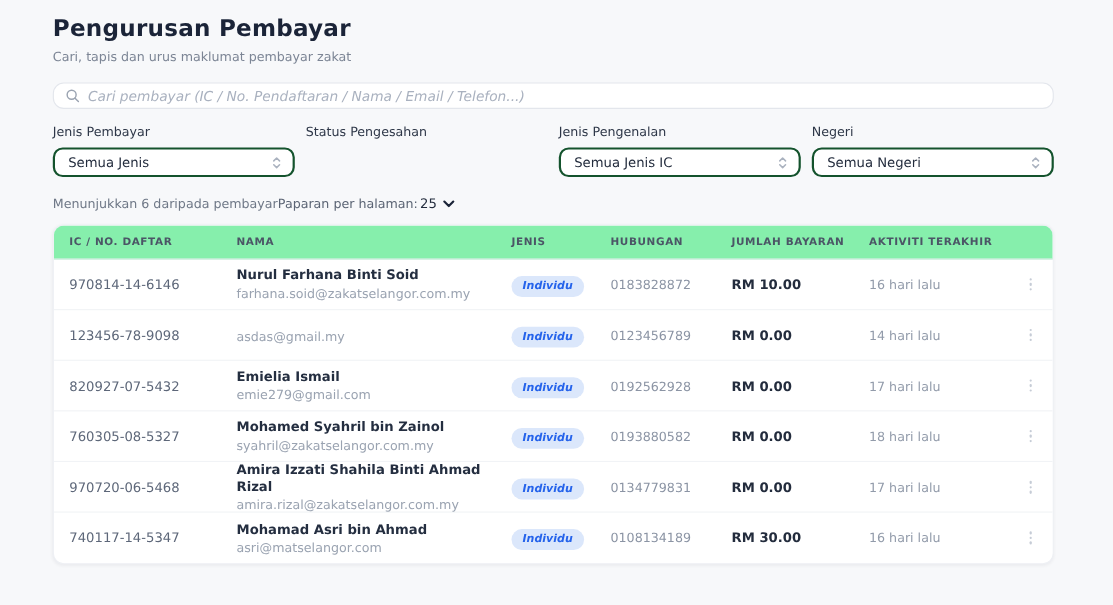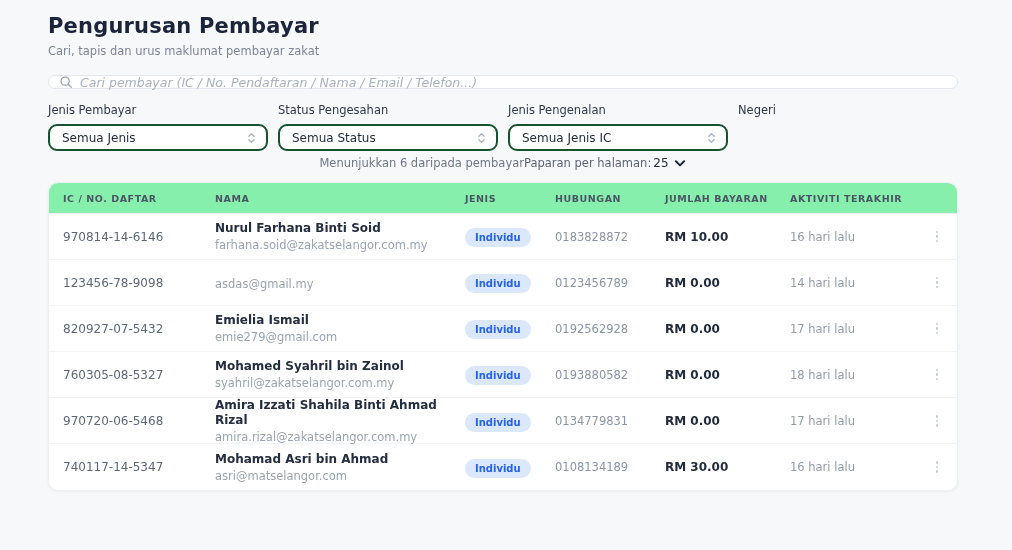--- a/index.html
+++ b/index.html
@@ -11,21 +11,21 @@
     color: #1f2937;
   }
   .wrap { padding: 14px 54px 0 48px; }
 
   
   .page-title { font-size: 21px; font-weight: 700; color: #1b2438; letter-spacing: 0.2px; }
   .page-subtitle { font-size: 11.5px; color: #7c8595; margin-top: 6px; }
 
   
   .search-box {
-    margin-top: 17px; height: 14px; width: 100%;
+    margin-top: 17px; height: 24px; width: 100%;
     background: #fff; border: 1px solid #e3e6ec; border-radius: 10px;
     display: flex; align-items: center; padding: 0 10px;
   }
   .search-box svg { flex: 0 0 auto; }
   .search-input {
     border: 0; outline: none; background: transparent; flex: 1;
     font-size: 12.5px; margin-left: 7px; color: #374151;
     font-family: inherit;
   }
   .search-input::placeholder { color: #a9b1bf; font-style: italic; }
@@ -38,21 +38,21 @@
   .filter-label { font-size: 11.5px; color: #2e3748; margin-bottom: 7px; }
   .select {
     height: 27px; background: #fff; border: 2px solid #14532d; border-radius: 9px;
     display: flex; align-items: center; justify-content: space-between;
     padding: 0 10px 0 12px; cursor: pointer;
   }
   .select-value { font-size: 12px; color: #232c3d; }
 
   
   .results-row {
-    margin-top: 5px; display: flex; align-items: center; justify-content: center;
+    margin-top: 17px; display: flex; align-items: center; justify-content: flex-start;
   }
   .results-summary { font-size: 11.5px; color: #6f7887; }
   .per-page { display: flex; align-items: center; gap: 2px; }
   .per-page-label { font-size: 11.5px; color: #5b6474; }
   .per-page-value { font-size: 12px; color: #232c3d; }
   .per-page-chevron { display: flex; align-items: center; cursor: pointer; margin-left: 2px; }
 
   
   .card {
     margin-top: 12px; background: #fff; border: 1px solid #eef0f4;
@@ -73,21 +73,21 @@
   }
   .cell { padding-left: 14px; }
   .trow { height: 46px; border-bottom: 1px solid #f1f3f6; }
   .trow:last-child { border-bottom: 0; }
 
   .ic { font-size: 12px; color: #5d6779; }
   .name { font-size: 12px; font-weight: 700; color: #242e40; line-height: 1.25; }
   .email { font-size: 11.5px; color: #9aa3b1; margin-top: 2px; }
   .badge {
     display: inline-block; font-size: 10px; font-weight: 700;
-    padding: 4px 10px; border-radius: 999px;
+    padding: 4px 10px; border-radius: 999px; font-style: italic;
   }
   .phone { font-size: 11.5px; color: #8b94a4; }
   .amount { font-size: 12px; font-weight: 600; color: #232c3d; }
   .activity { font-size: 11.5px; color: #929baa; }
   .kebab {
     display: flex; flex-direction: column; align-items: center; gap: 2px;
     cursor: pointer; padding: 4px; justify-self: center;
   }
   .kebab i { width: 2.5px; height: 2.5px; border-radius: 50%; background: #c6ccd6; display: block; }
 </style>
@@ -113,40 +113,40 @@
       <div class="select">
         <span class="select-value">Semua Jenis</span>
         <svg width="9" height="14" viewBox="0 0 10 16" fill="none" stroke="#aab2bf" stroke-width="1.6" stroke-linecap="round" stroke-linejoin="round">
             <polyline points="2,6 5,3 8,6"></polyline>
             <polyline points="2,10 5,13 8,10"></polyline>
           </svg>
       </div>
     </div>
     <div>
       <div class="filter-label">Status Pengesahan</div>
-      <div class="select">
-        <span class="select-value">Semua Status</span>
-        <svg width="9" height="14" viewBox="0 0 10 16" fill="none" stroke="#aab2bf" stroke-width="1.6" stroke-linecap="round" stroke-linejoin="round">
-            <polyline points="2,6 5,3 8,6"></polyline>
-            <polyline points="2,10 5,13 8,10"></polyline>
-          </svg>
-      </div>
     </div>
     <div>
       <div class="filter-label">Jenis Pengenalan</div>
       <div class="select">
         <span class="select-value">Semua Jenis IC</span>
         <svg width="9" height="14" viewBox="0 0 10 16" fill="none" stroke="#aab2bf" stroke-width="1.6" stroke-linecap="round" stroke-linejoin="round">
             <polyline points="2,6 5,3 8,6"></polyline>
             <polyline points="2,10 5,13 8,10"></polyline>
           </svg>
       </div>
     </div>
     <div>
       <div class="filter-label">Negeri</div>
+      <div class="select">
+        <span class="select-value">Semua Negeri</span>
+        <svg width="9" height="14" viewBox="0 0 10 16" fill="none" stroke="#aab2bf" stroke-width="1.6" stroke-linecap="round" stroke-linejoin="round">
+            <polyline points="2,6 5,3 8,6"></polyline>
+            <polyline points="2,10 5,13 8,10"></polyline>
+          </svg>
+      </div>
     </div>
   </div>
 
   <div class="results-row">
     <div class="results-summary">Menunjukkan 6 daripada pembayar</div>
     <div class="per-page">
       <span class="per-page-label">Paparan per halaman:</span>
       <span class="per-page-value">25</span>
       <span class="per-page-chevron">
         <svg width="14" height="14" viewBox="0 0 24 24" fill="none" stroke="#1b2438" stroke-width="3.4" stroke-linecap="round" stroke-linejoin="round">

